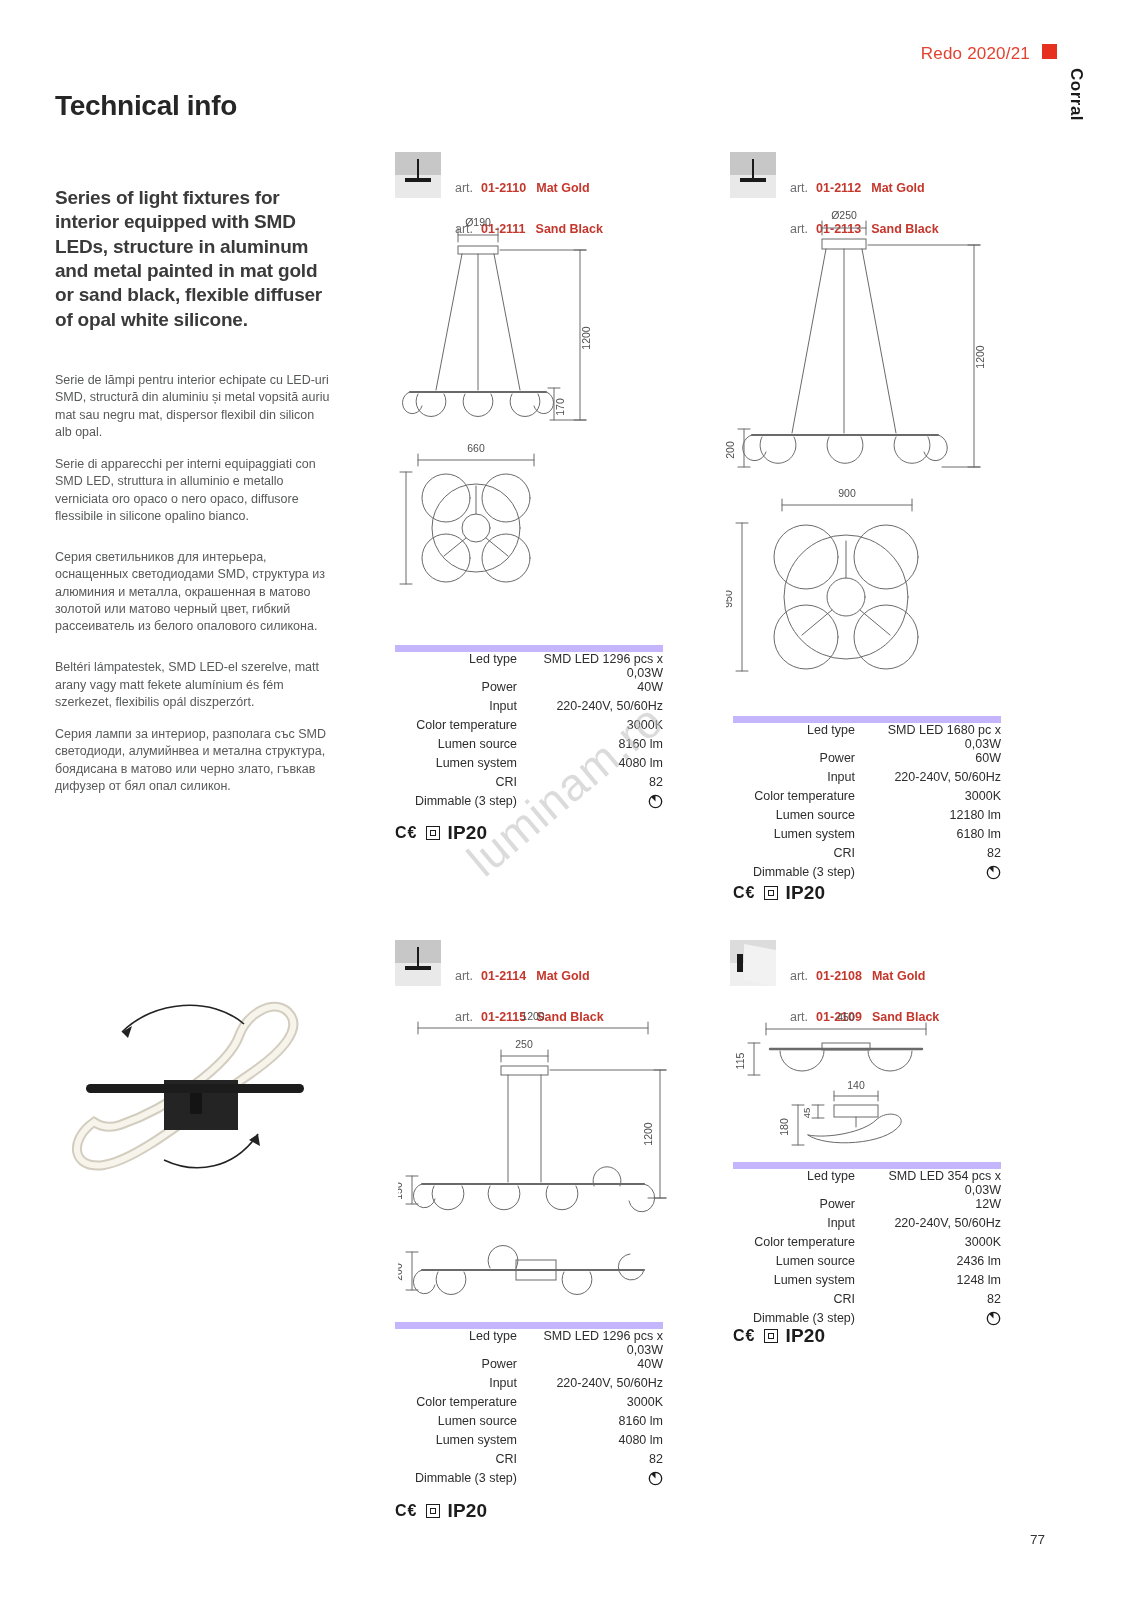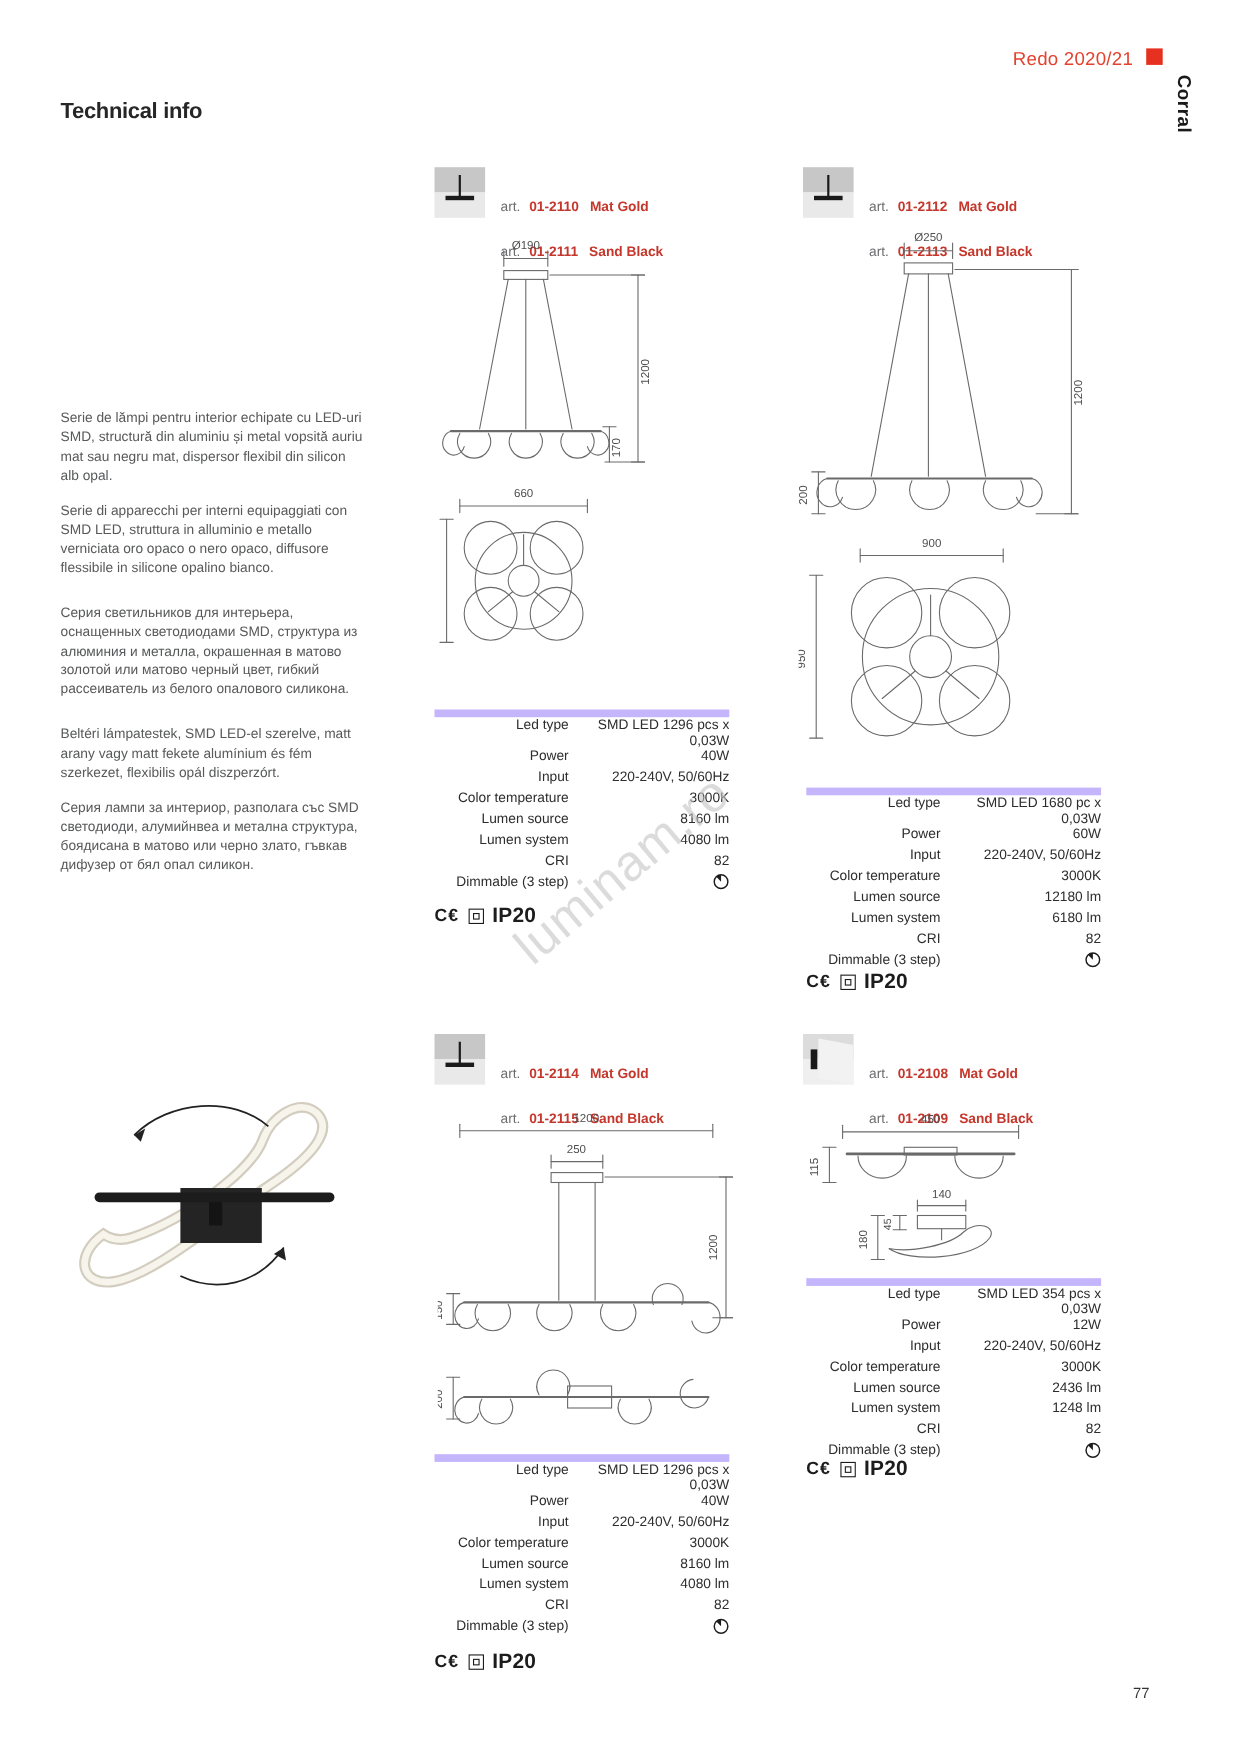--- a/index.html
+++ b/index.html
@@ -7,21 +7,21 @@
   body { font-family:"Liberation Sans", sans-serif; color:#333; }
   .page { position:relative; width:1131px; height:1600px; background:#fff; overflow:hidden; }
 
   
   .brand { position:absolute; top:44px; left:870px; width:160px; text-align:right;
            font-size:17px; color:#e2422f; letter-spacing:.2px; }
   .brand-square { position:absolute; top:44px; left:1042px; width:15px; height:15px; background:#e73120; }
   .side-tab { position:absolute; top:68px; left:1066px; writing-mode:vertical-rl;
               font-size:17px; font-weight:bold; color:#1a1a1a; letter-spacing:.5px; }
 
-  .page-title { position:absolute; top:90px; left:55px; font-size:20px; font-weight:bold;
+  .page-title { position:absolute; top:90px; left:55px; font-size:28px; font-weight:bold;
                 color:#262626; letter-spacing:-.3px; }
 
   .lead { position:absolute; top:186px; left:55px; width:272px; font-size:19px; line-height:1.28;
           font-weight:bold; color:#3a3a3a; letter-spacing:-.2px; }
 
   .langs { position:absolute; top:372px; left:55px; width:276px; }
   .langs p { font-size:12.5px; line-height:1.38; color:#58595a; margin-bottom:15px; }
   .langs p.gap { margin-bottom:24px; }
 
   
@@ -64,20 +64,21 @@
 </head>
 <body>
 
 <div class="page">
 
   <div class="brand">Redo 2020/21</div>
   <div class="brand-square"></div>
   <div class="side-tab">Corral</div>
 
   <div class="page-title">Technical info</div>
+  <div class="lead">Series of light fixtures for interior equipped with SMD LEDs, structure in aluminum and metal painted in mat gold or sand black, flexible diffuser of opal white silicone.</div>
 
   <div class="langs">
     <p>Serie de lămpi pentru interior echipate cu LED-uri SMD, structură din aluminiu și metal vopsită auriu mat sau negru mat, dispersor flexibil din silicon alb opal.</p>
     <p class="gap">Serie di apparecchi per interni equipaggiati con SMD LED, struttura in alluminio e metallo verniciata oro opaco o nero opaco, diffusore flessibile in silicone opalino bianco.</p>
     <p class="gap">Серия светильников для интерьера, оснащенных светодиодами SMD, структура из алюминия и металла, окрашенная  в матово золотой или матово черный цвет, гибкий рассеиватель из белого опалового силикона.</p>
     <p>Beltéri lámpatestek, SMD LED-el szerelve, matt arany vagy matt fekete alumínium és fém szerkezet, flexibilis opál diszperzórt.</p>
     <p class="gap">Серия лампи за интериор, разполага със SMD светодиоди, алумийнвеа и метална структура, боядисана в матово или черно злато, гъвкав дифузер от бял опал силикон.</p>
   </div>
 
   <svg class="photo" width="295" height="215" viewBox="0 0 295 215">

